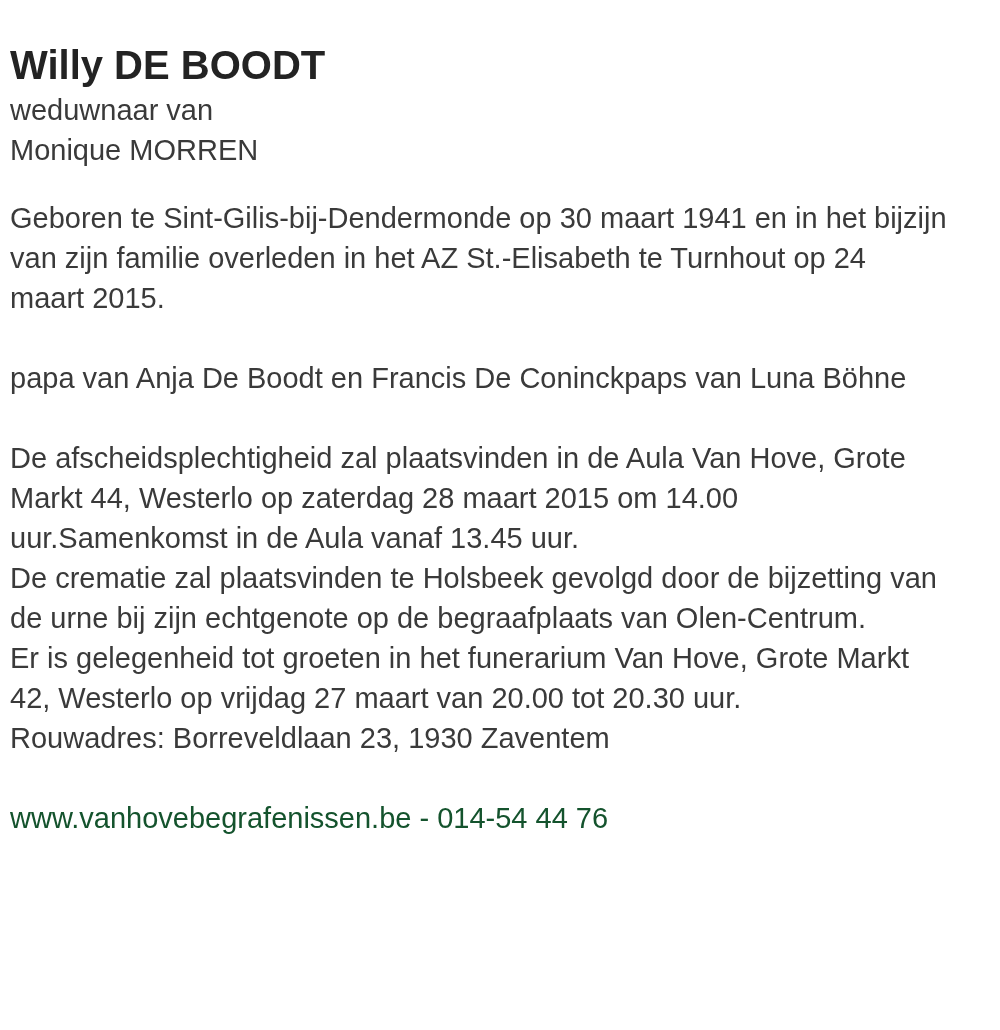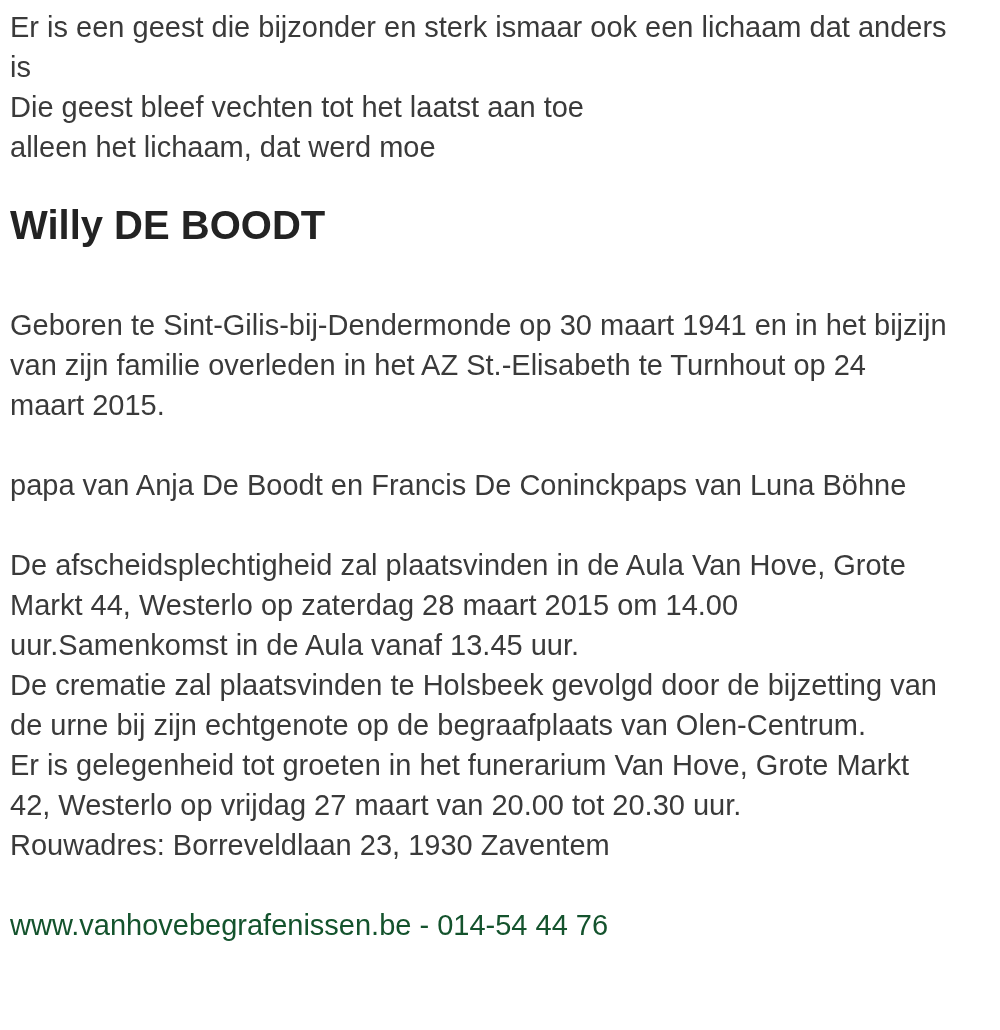--- a/index.html
+++ b/index.html
@@ -25,38 +25,36 @@
   }
   h1.name {
     font-size: 40px;
     line-height: 48px;
     font-weight: bold;
     color: #232323;
     margin: 34px 0 1px 0;
     padding: 0;
   }
   .body-text {
-    margin-top: 56px;
+    margin-top: 28px;
   }
   .footer {
     margin-top: 40px;
     color: #14532d;
   }
 </style>
 </head>
 <body>
 
 <div class="notice">
-  <div class="poem">Er is een geest die bijzonder en sterk ismaar ook een lichaam dat anders
-is
-Die geest bleef vechten tot het laatst aan toe
-alleen het lichaam, dat werd moe</div>
 
   <h1 class="name">Willy DE BOODT</h1>
 
+  <div class="relation">weduwnaar van
+Monique MORREN</div>
 
   <div class="body-text">Geboren te Sint-Gilis-bij-Dendermonde op 30 maart 1941 en in het bijzijn
 van zijn familie overleden in het AZ St.-Elisabeth te Turnhout op 24
 maart 2015.
 
 papa van Anja De Boodt en Francis De Coninckpaps van Luna Böhne
 
 De afscheidsplechtigheid zal plaatsvinden in de Aula Van Hove, Grote
 Markt 44, Westerlo op zaterdag 28 maart 2015 om 14.00
 uur.Samenkomst in de Aula vanaf 13.45 uur.

